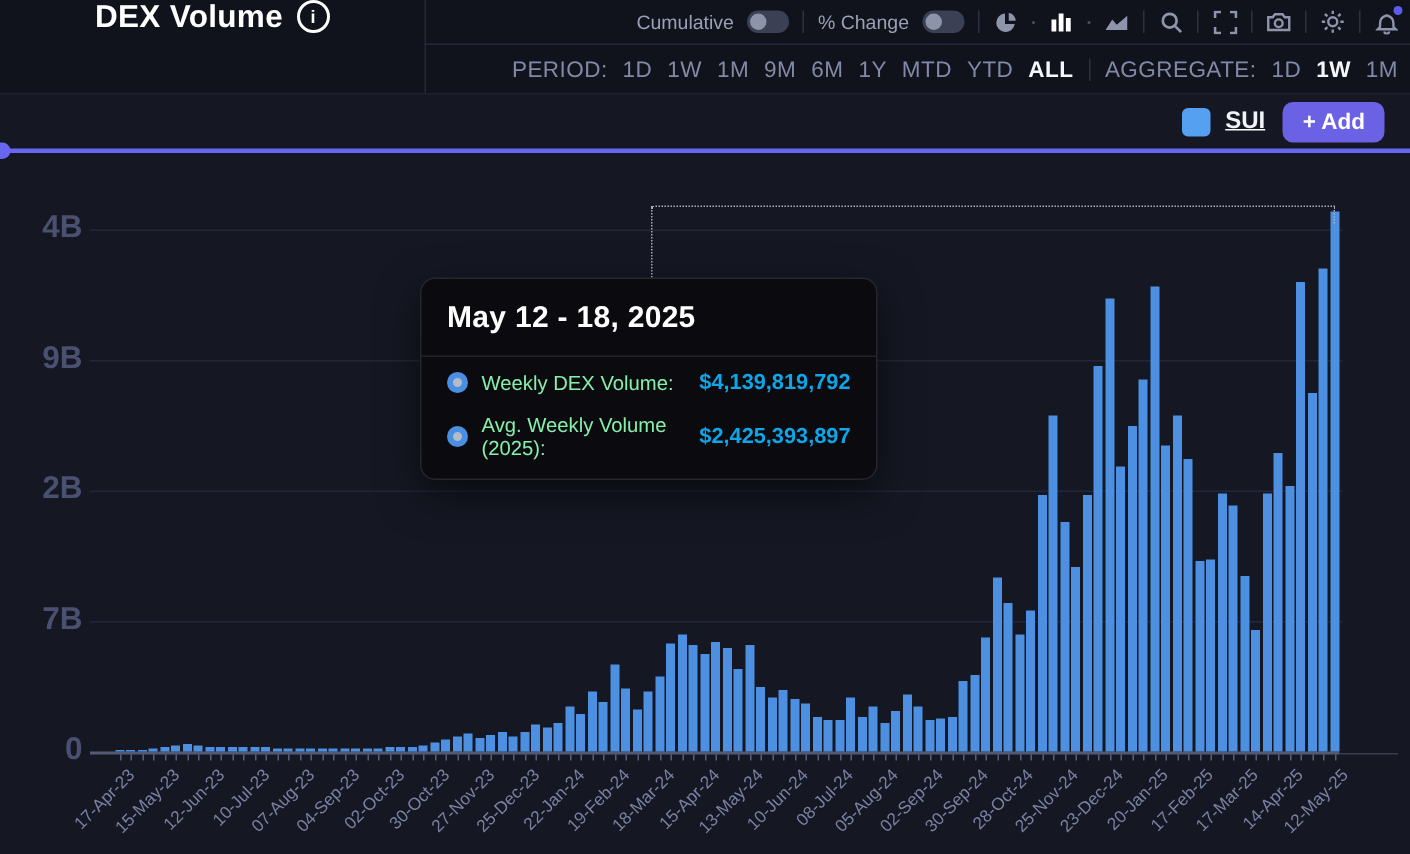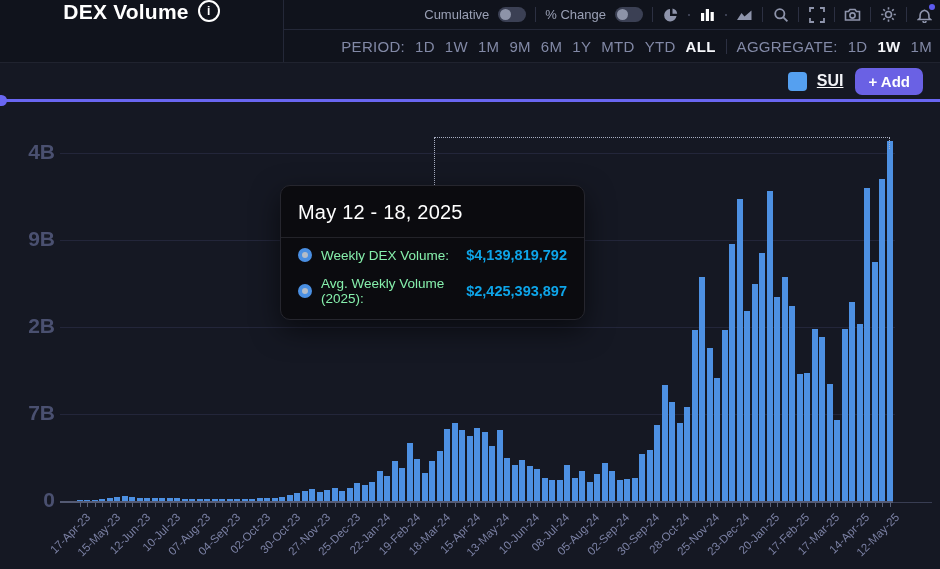--- a/index.html
+++ b/index.html
@@ -64,21 +64,21 @@
   .xlabel { position:absolute; top:4px; white-space:nowrap;
     transform:translateX(-100%) rotate(-45deg); transform-origin:100% 0; }
   
   .cross-h { position:absolute; top:35px; left:434px; width:456px; height:0; border-top:1px dotted #a9afc3; }
   .cross-v1 { position:absolute; left:434px; top:35px; width:0; height:48px; border-left:1px dotted #a9afc3; }
   .cross-v2 { position:absolute; left:889px; top:35px; width:0; height:12px; border-left:1px dotted #a9afc3; }
   
   .tooltip { position:absolute; left:280px; top:83px; width:305px; background:#0b0b0f;
     border:1px solid #26262e; border-radius:10px; box-shadow:0 10px 28px rgba(0,0,0,.55);
     padding-bottom:9px; }
-  .tooltip-title { padding:15px 17px 13px; font-size:20px; font-weight:400; letter-spacing:.2px;
+  .tooltip-title { padding:15px 17px 13px; font-size:20px; font-weight:700; letter-spacing:.2px;
     border-bottom:1px solid #232329; }
   .tooltip-row { display:flex; align-items:center; gap:9px; padding:9px 17px 4px; }
   .bullet { width:14px; height:14px; border-radius:50%; background:#b4bcc8; border:4px solid #4a8fe2; flex:0 0 auto; }
   .row-label { font-size:13.5px; color:#86efac; }
   .row-value { margin-left:auto; font-size:14.5px; font-weight:700; color:#0ea5e9; }
 </style>
 </head>
 <body>
 
 <div class="header">

